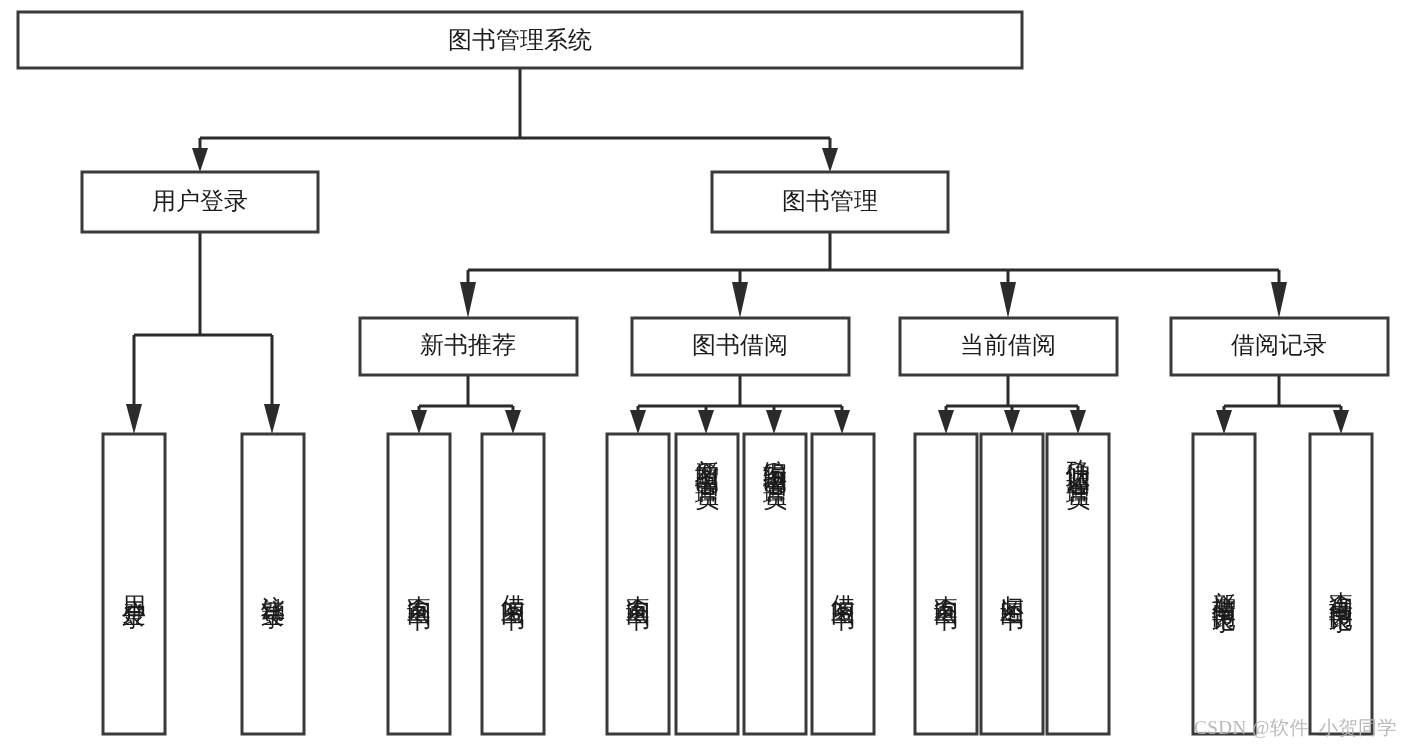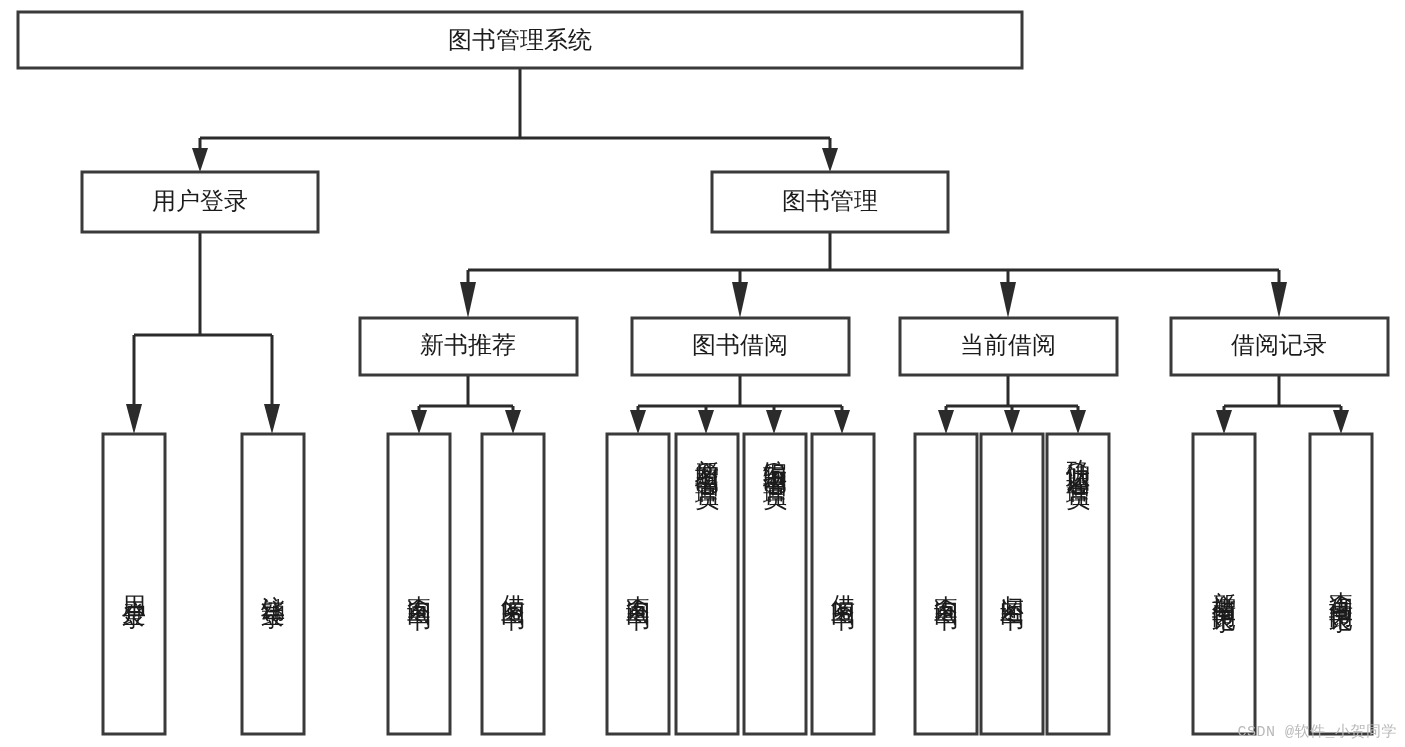--- a/index.html
+++ b/index.html
@@ -39,22 +39,22 @@
     fill: none;
   }
   .arrow-head {
     fill: #2b2b2b;
     stroke: none;
   }
   .watermark {
     position: absolute;
     right: 8px;
     bottom: 6px;
-    font-family: Liberation Mono, monospace;
-    font-size: 15px;
+    font-family: Liberation Serif, serif;
+    font-size: 19px;
     color: #b9b9b9;
     white-space: nowrap;
     pointer-events: none;
     letter-spacing: 0.5px;
   }
 </style>
 </head>
 <body>
 
 <svg id="diagram" viewBox="0 0 1405 747" xmlns="http://www.w3.org/2000/svg">

